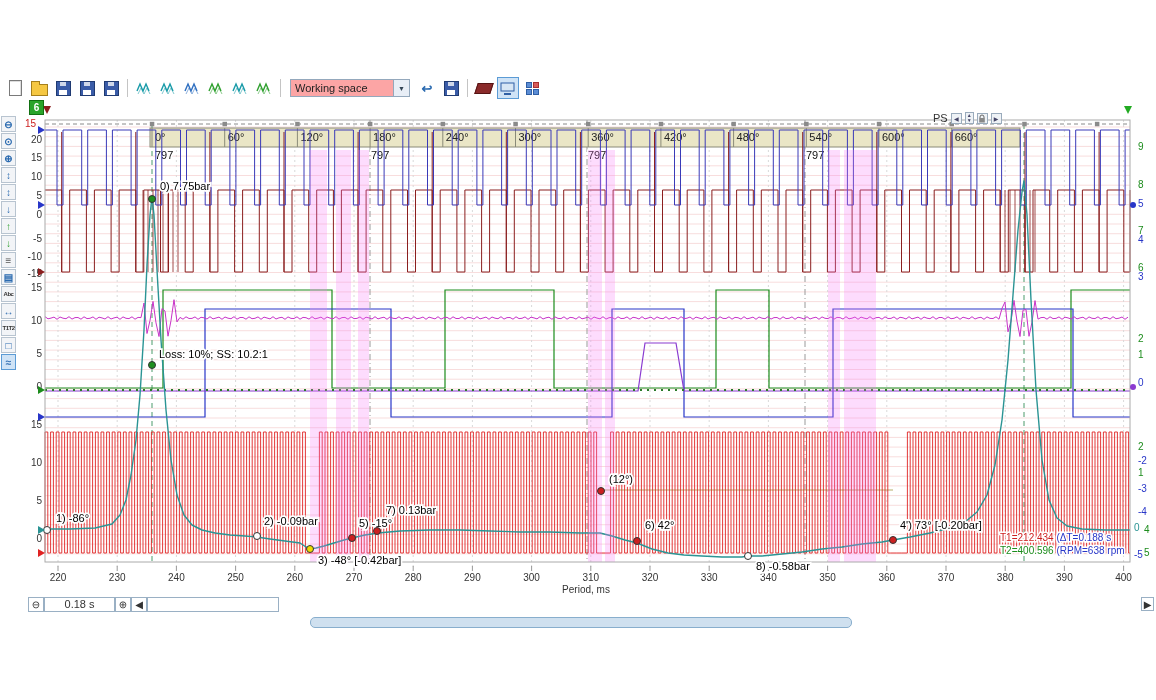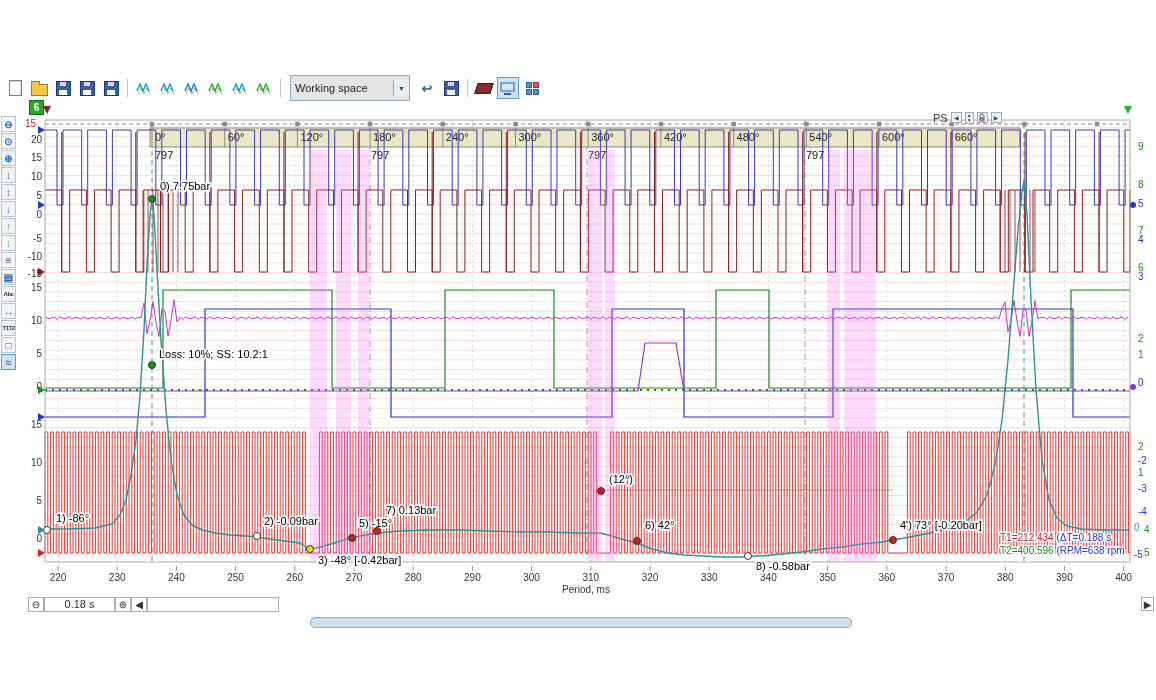--- a/index.html
+++ b/index.html
@@ -3,42 +3,42 @@
 <meta charset="utf-8">
 <style>
   html,body{margin:0;padding:0;background:#fff;}
   #screen{position:relative;width:1156px;height:700px;background:#fff;overflow:hidden;font-family:"Liberation Sans",sans-serif;}
   #chart-svg{position:absolute;left:0;top:0;}
   
   #top-toolbar{position:absolute;left:4px;top:76px;height:24px;display:flex;align-items:center;gap:2px;z-index:4;}
   .tb-btn{width:22px;height:22px;display:flex;align-items:center;justify-content:center;border:1px solid transparent;box-sizing:border-box;background:transparent;}
   .tb-btn.selected{background:#cfe3f6;border:1px solid #5b9bd5;}
   .tb-sep{width:1px;height:18px;background:#c4c4c4;margin:0 3px;box-shadow:1px 0 0 #fff;}
-  .combo{display:flex;align-items:center;width:120px;height:26px;border:1px solid #94a8bc;background:#e5e5e5;margin:0 4px;box-sizing:border-box;}
+  .combo{display:flex;align-items:center;width:120px;height:18px;border:1px solid #94a8bc;background:#fca5a5;margin:0 4px;box-sizing:border-box;}
   .combo .txt{flex:1;font-size:11px;padding-left:4px;color:#222;white-space:nowrap;overflow:hidden;}
   .combo .caret{width:15px;height:16px;border-left:1px solid #94a8bc;background:#e8eef6;font-size:7px;display:flex;align-items:center;justify-content:center;color:#345;}
   .ic-page{width:11px;height:14px;background:#fff;border:1px solid #7a7a7a;box-shadow:inset -1px 1px 0 #ddd;}
   .ic-folder{width:15px;height:10px;background:#f5c742;border:1px solid #a57f1c;position:relative;margin-top:3px;}
   .ic-folder::before{content:"";position:absolute;left:-1px;top:-4px;width:7px;height:3px;background:#f5c742;border:1px solid #a57f1c;border-bottom:none;}
   .ic-floppy{width:13px;height:13px;background:#3a5ca8;border:1px solid #1f3a72;position:relative;}
   .ic-floppy::before{content:"";position:absolute;left:2px;bottom:0;width:8px;height:5px;background:#fff;}
   .ic-floppy::after{content:"";position:absolute;left:3px;top:0;width:6px;height:4px;background:#cfd8ea;}
   .ic-eraser{width:14px;height:9px;background:#8a2a2a;border:1px solid #551414;transform:skewX(-18deg);}
   .ic-grid{display:grid;grid-template-columns:6px 6px;grid-template-rows:6px 6px;gap:1px;}
   .ic-grid i{background:#5b8dd5;border:1px solid #2f5fa5;}
   .ic-grid i.red{background:#d55b5b;border-color:#a52f2f;}
   .glyph{font-size:13px;line-height:1;font-weight:bold;}
   
   #left-toolbar{position:absolute;left:1px;top:116px;width:16px;display:flex;flex-direction:column;gap:1px;z-index:4;}
   .lt-btn{width:15px;height:16px;border:1px solid #b8c4d0;background:#f2f4f7;display:flex;align-items:center;justify-content:center;font-size:10px;box-sizing:border-box;font-weight:bold;}
   .lt-btn.selected{background:#cfe3f6;border-color:#5b9bd5;}
   .lt-btn .t{font-size:6px;font-weight:bold;letter-spacing:-0.5px;}
   #frame-badge{position:absolute;left:29px;top:100px;width:13px;height:13px;background:#2aa42a;border:1px solid #127012;color:#fff;font-size:10px;font-weight:bold;display:flex;align-items:center;justify-content:center;z-index:5;}
   
-  #ps-control{position:absolute;left:933px;top:112px;display:flex;align-items:flex-start;gap:3px;font-size:11px;color:#333;z-index:5;}
+  #ps-control{position:absolute;left:933px;top:112px;display:flex;align-items:flex-end;gap:3px;font-size:11px;color:#333;z-index:5;}
   .ps-mini{width:11px;height:11px;border:1px solid #9aabbc;background:#eef2f6;font-size:6px;display:flex;align-items:center;justify-content:center;color:#446;box-sizing:border-box;}
   .ps-ud{display:flex;flex-direction:column;font-size:5px;line-height:5px;color:#446;border:1px solid #9aabbc;background:#eef2f6;padding:0 1px;}
   
   #bottom-bar{position:absolute;left:28px;top:596px;height:16px;display:flex;align-items:center;z-index:5;}
   .bb-box{height:15px;border:1px solid #9ab0c4;background:#fff;display:flex;align-items:center;justify-content:center;font-size:10px;color:#333;box-sizing:border-box;}
   #time-box{width:71px;font-size:11px;}
   #h-scrollbar{position:absolute;left:310px;top:617px;width:540px;height:9px;background:#cfe0ef;border:1px solid #88aecd;border-radius:5px;z-index:5;}
   #scroll-right-button{position:absolute;left:1141px;top:597px;width:13px;height:14px;z-index:5;}
 </style>
 </head>

